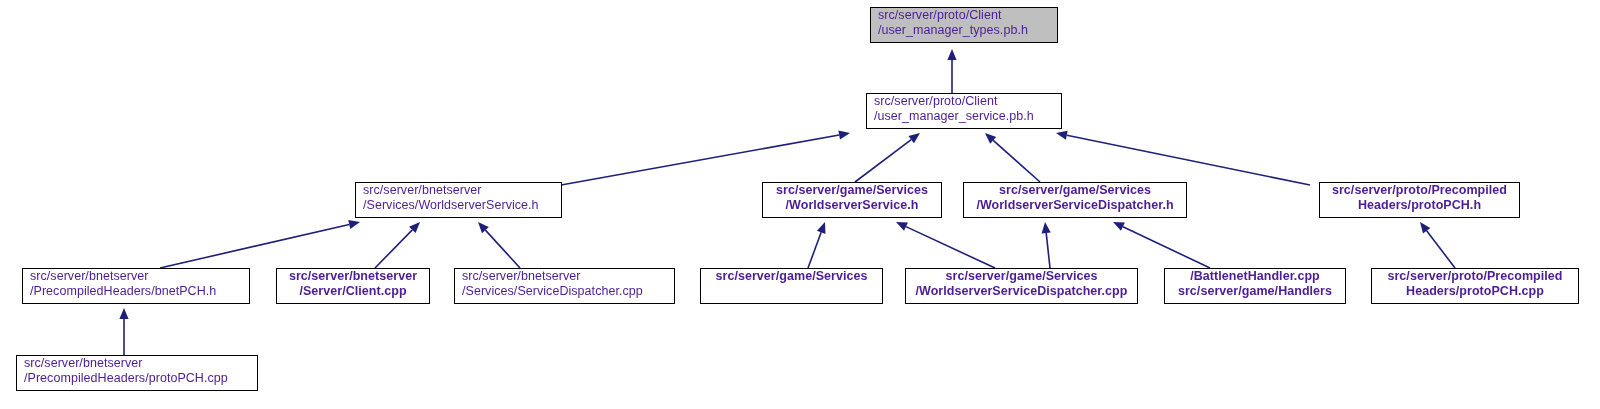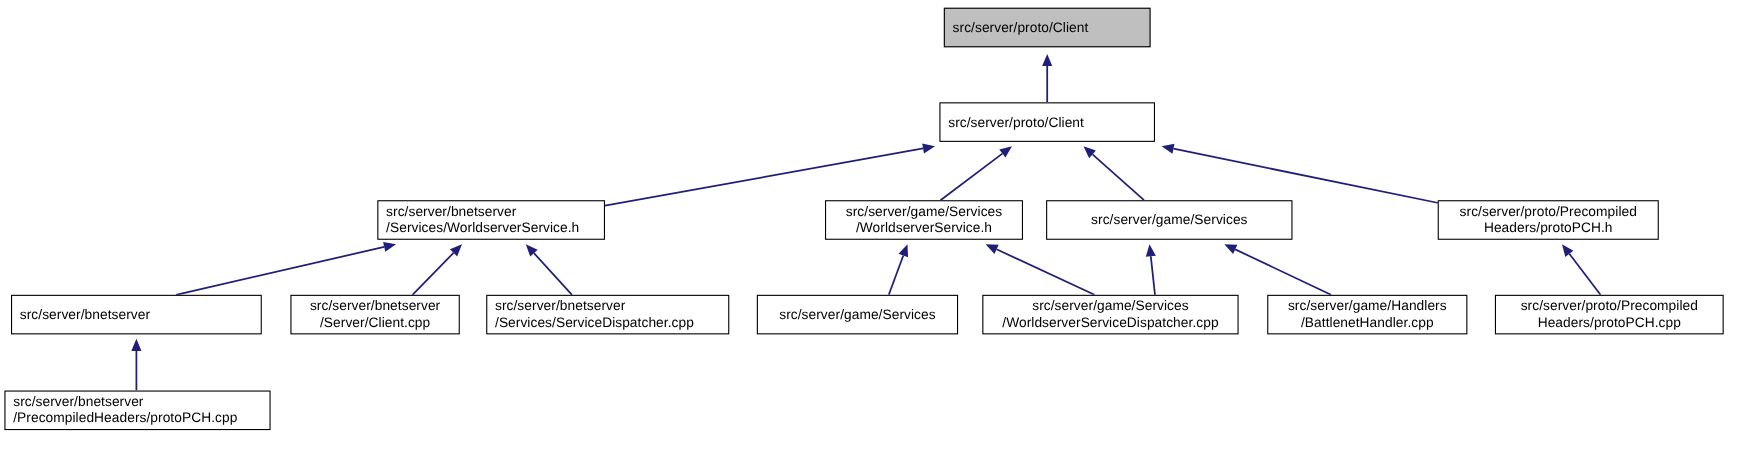--- a/index.html
+++ b/index.html
@@ -31,39 +31,40 @@
     left: 0;
     top: 0;
     width: 1600px;
     height: 409px;
   }
   .node {
     position: absolute;
     box-sizing: border-box;
     border: 1px solid #000000;
     background: #ffffff;
-    color: #000000;
+    color: #4c1d95;
     font-size: 12.5px;
     line-height: 15px;
     letter-spacing: 0.05px;
     display: flex;
     flex-direction: column;
-    justify-content: center;
     white-space: nowrap;
     overflow: hidden;
+    margin-left: 12px;
   }
   .node .ln {
     display: block;
   }
   .node.align-left .ln {
     padding-left: 7px;
     text-align: left;
   }
   .node.align-center .ln {
     text-align: center;
+    font-weight: bold;
   }
   .node.highlight {
     background: #bfbfbf;
   }
   
   .node::after {
     content: "";
     position: absolute;
     left: 3px;
     top: 3px;
@@ -133,60 +134,64 @@
       </g>
       <g>
         <line x1="124" y1="355" x2="124" y2="319" stroke="#1f1f7a" stroke-width="1.6"></line>
         <polygon points="124,308 128.6,319 119.4,319" fill="#1f1f7a"></polygon>
       </g>
     </svg>
 
   <div id="node-layer">
       <div class="node align-left highlight" style="left: 858px; top: 7px; width: 188px; height: 36px;">
         <span class="ln">src/server/proto/Client</span>
+        <span class="ln">/user_manager_types.pb.h</span>
       </div>
       <div class="node align-left" style="left: 854px; top: 93px; width: 196px; height: 36px;">
         <span class="ln">src/server/proto/Client</span>
+        <span class="ln">/user_manager_service.pb.h</span>
       </div>
       <div class="node align-left" style="left: 343px; top: 182px; width: 207px; height: 36px;">
         <span class="ln">src/server/bnetserver</span>
         <span class="ln">/Services/WorldserverService.h</span>
       </div>
       <div class="node align-center" style="left: 750px; top: 182px; width: 180px; height: 36px;">
         <span class="ln">src/server/game/Services</span>
         <span class="ln">/WorldserverService.h</span>
       </div>
       <div class="node align-center" style="left: 951px; top: 182px; width: 224px; height: 36px;">
         <span class="ln">src/server/game/Services</span>
+        <span class="ln">/WorldserverServiceDispatcher.h</span>
       </div>
       <div class="node align-center" style="left: 1307px; top: 182px; width: 201px; height: 36px;">
         <span class="ln">src/server/proto/Precompiled</span>
         <span class="ln">Headers/protoPCH.h</span>
       </div>
       <div class="node align-left" style="left: 10px; top: 268px; width: 228px; height: 36px;">
         <span class="ln">src/server/bnetserver</span>
+        <span class="ln">/PrecompiledHeaders/bnetPCH.h</span>
       </div>
       <div class="node align-center" style="left: 264px; top: 268px; width: 154px; height: 36px;">
         <span class="ln">src/server/bnetserver</span>
         <span class="ln">/Server/Client.cpp</span>
       </div>
       <div class="node align-left" style="left: 442px; top: 268px; width: 221px; height: 36px;">
         <span class="ln">src/server/bnetserver</span>
         <span class="ln">/Services/ServiceDispatcher.cpp</span>
       </div>
       <div class="node align-center" style="left: 688px; top: 268px; width: 183px; height: 36px;">
         <span class="ln">src/server/game/Services</span>
       </div>
       <div class="node align-center" style="left: 893px; top: 268px; width: 233px; height: 36px;">
         <span class="ln">src/server/game/Services</span>
         <span class="ln">/WorldserverServiceDispatcher.cpp</span>
       </div>
       <div class="node align-center" style="left: 1152px; top: 268px; width: 182px; height: 36px;">
+        <span class="ln">/BattlenetHandler.cpp</span>
         <span class="ln">src/server/game/Handlers</span>
-        <span class="ln">/BattlenetHandler.cpp</span>
       </div>
       <div class="node align-center" style="left: 1359px; top: 268px; width: 208px; height: 36px;">
         <span class="ln">src/server/proto/Precompiled</span>
         <span class="ln">Headers/protoPCH.cpp</span>
       </div>
       <div class="node align-left" style="left: 4px; top: 355px; width: 242px; height: 36px;">
         <span class="ln">src/server/bnetserver</span>
         <span class="ln">/PrecompiledHeaders/protoPCH.cpp</span>
       </div>
     </div>

